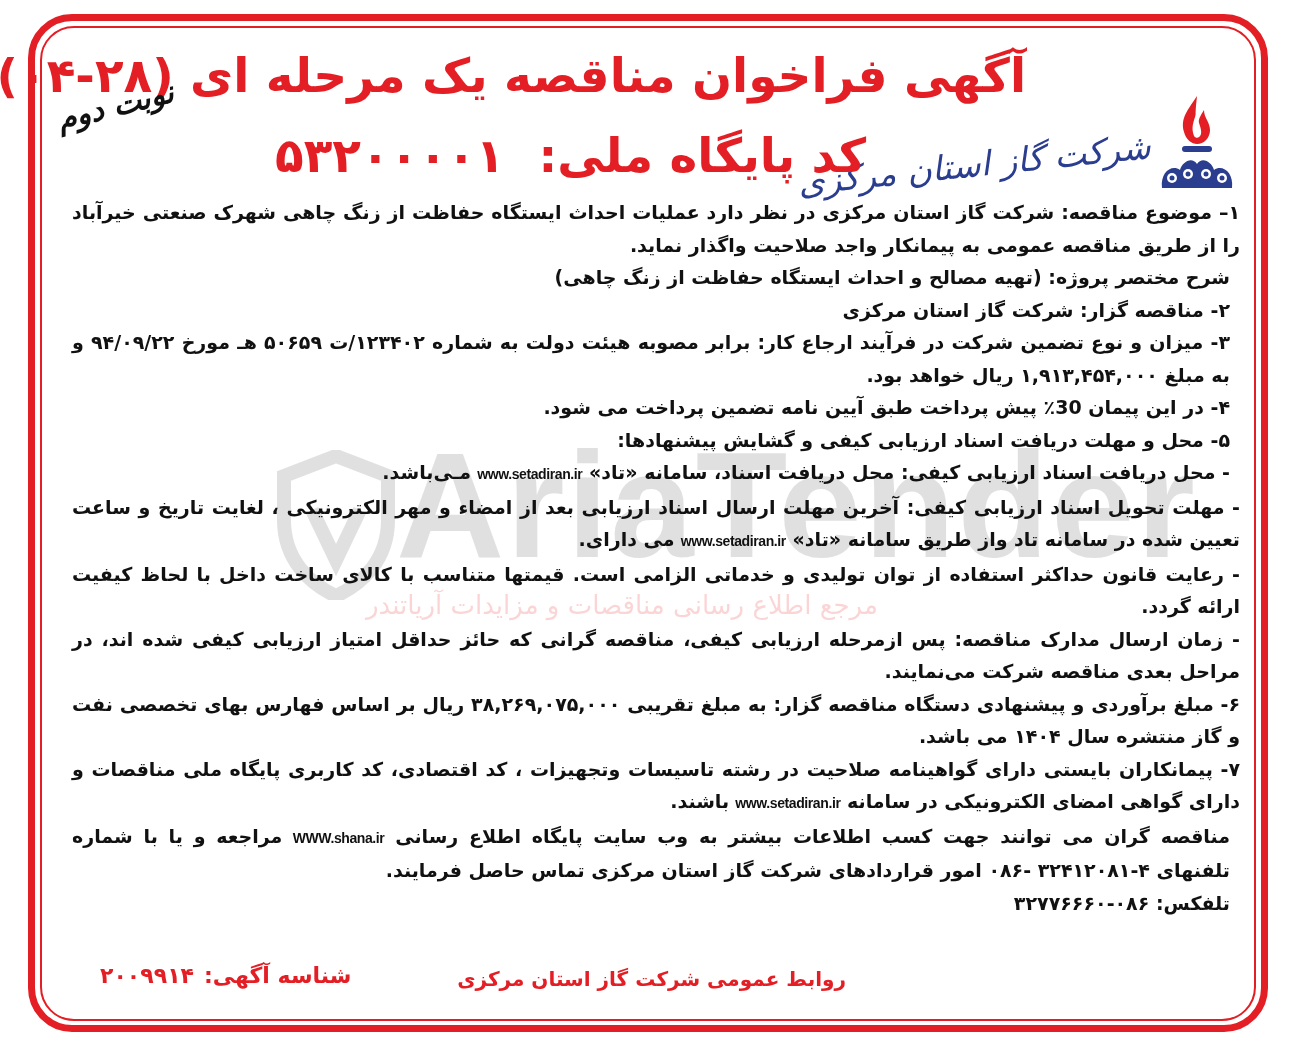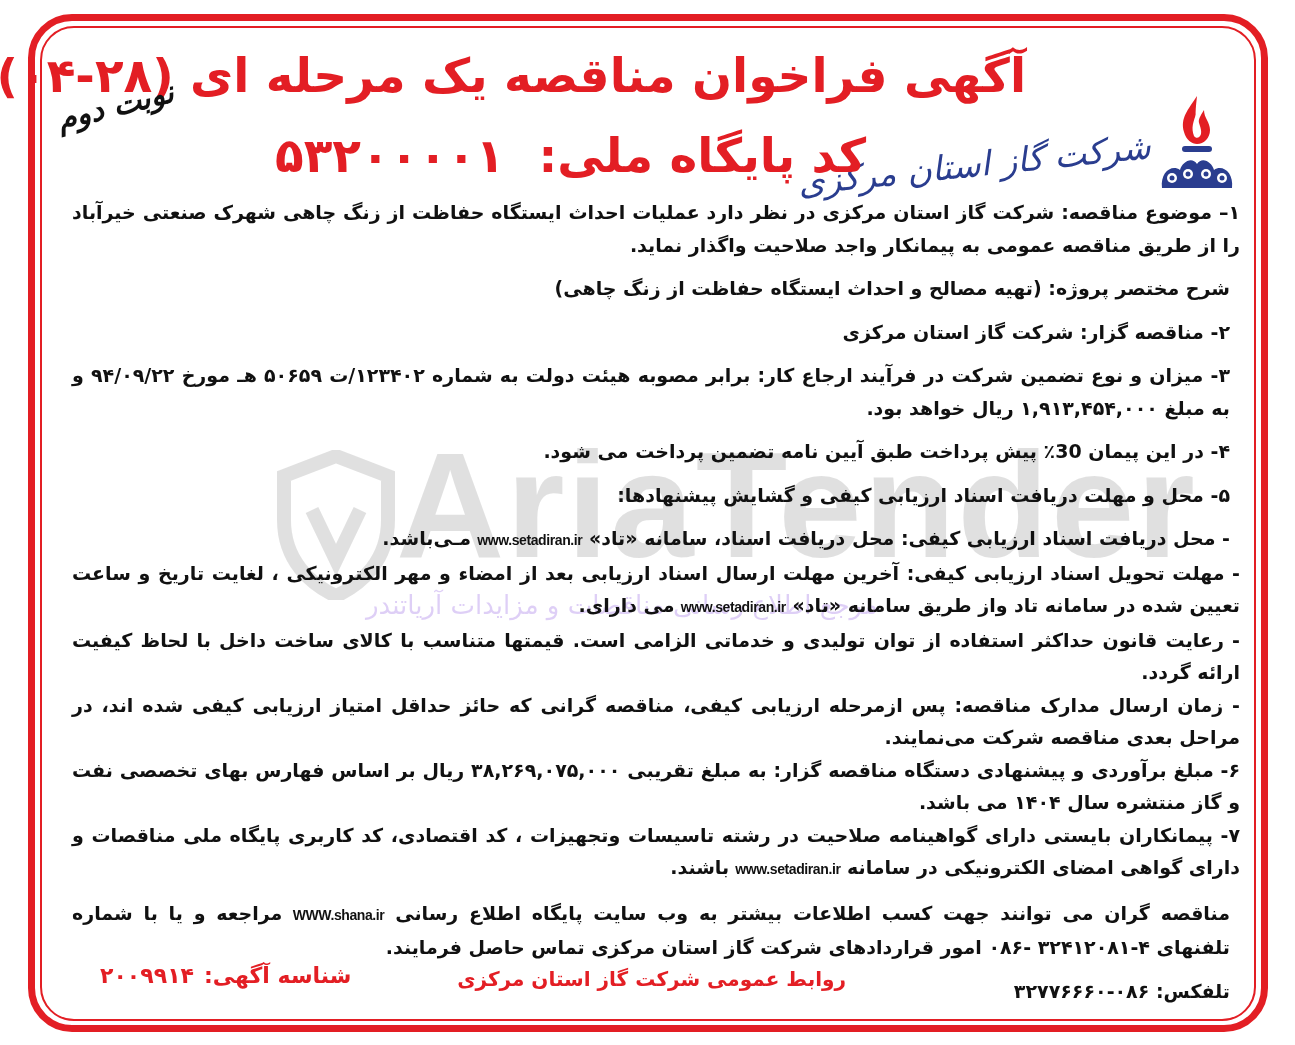--- a/index.html
+++ b/index.html
@@ -48,37 +48,37 @@
     transform: rotate(-14deg);
   }
   .body-text {
     position: absolute; right: 55px; top: 196px; width: 1168px;
     direction: rtl; text-align: right;
     font-weight: bold; font-size: 19px; line-height: 32.5px;
     letter-spacing: -0.4px;
     z-index: 2;
   }
   .body-text p { text-align: justify; text-align-last: right; }
-  .body-text .indent { padding-right: 10px; margin-top: 11px; }
+  .body-text .indent { padding-right: 10px; }
   .latin { font-family: "Liberation Sans", sans-serif; font-weight: bold; direction: ltr; unicode-bidi: embed; font-size: 14px; }
   .watermark {
     position: absolute; left: 276px; top: 440px; width: 720px; height: 200px;
     z-index: 1; opacity: 0.22; pointer-events: none;
   }
   .wm-shield {
     position: absolute; left: 0; top: 10px; width: 120px; height: 150px;
   }
   .wm-text {
     position: absolute; left: 120px; top: -10px;
     font-family: "Liberation Sans", sans-serif; font-weight: bold;
     font-size: 150px; color: #777; letter-spacing: 2px; line-height: 1;
   }
   .wm-sub {
     position: absolute; left: 90px; top: 150px;
-    font-size: 26px; color: #6d28d9; white-space: nowrap; direction: rtl;
+    font-size: 26px; color: #ef4444; white-space: nowrap; direction: rtl;
   }
   .footer {
     position: absolute; left: 40px; top: 955px; width: 1216px; height: 60px;
   }
   .footer-pr {
     position: absolute; right: 410px; top: 12px;
     color: #e31e24; font-weight: bold; font-size: 20px; white-space: nowrap;
   }
   .footer-id {
     position: absolute; left: 60px; top: 8px;

